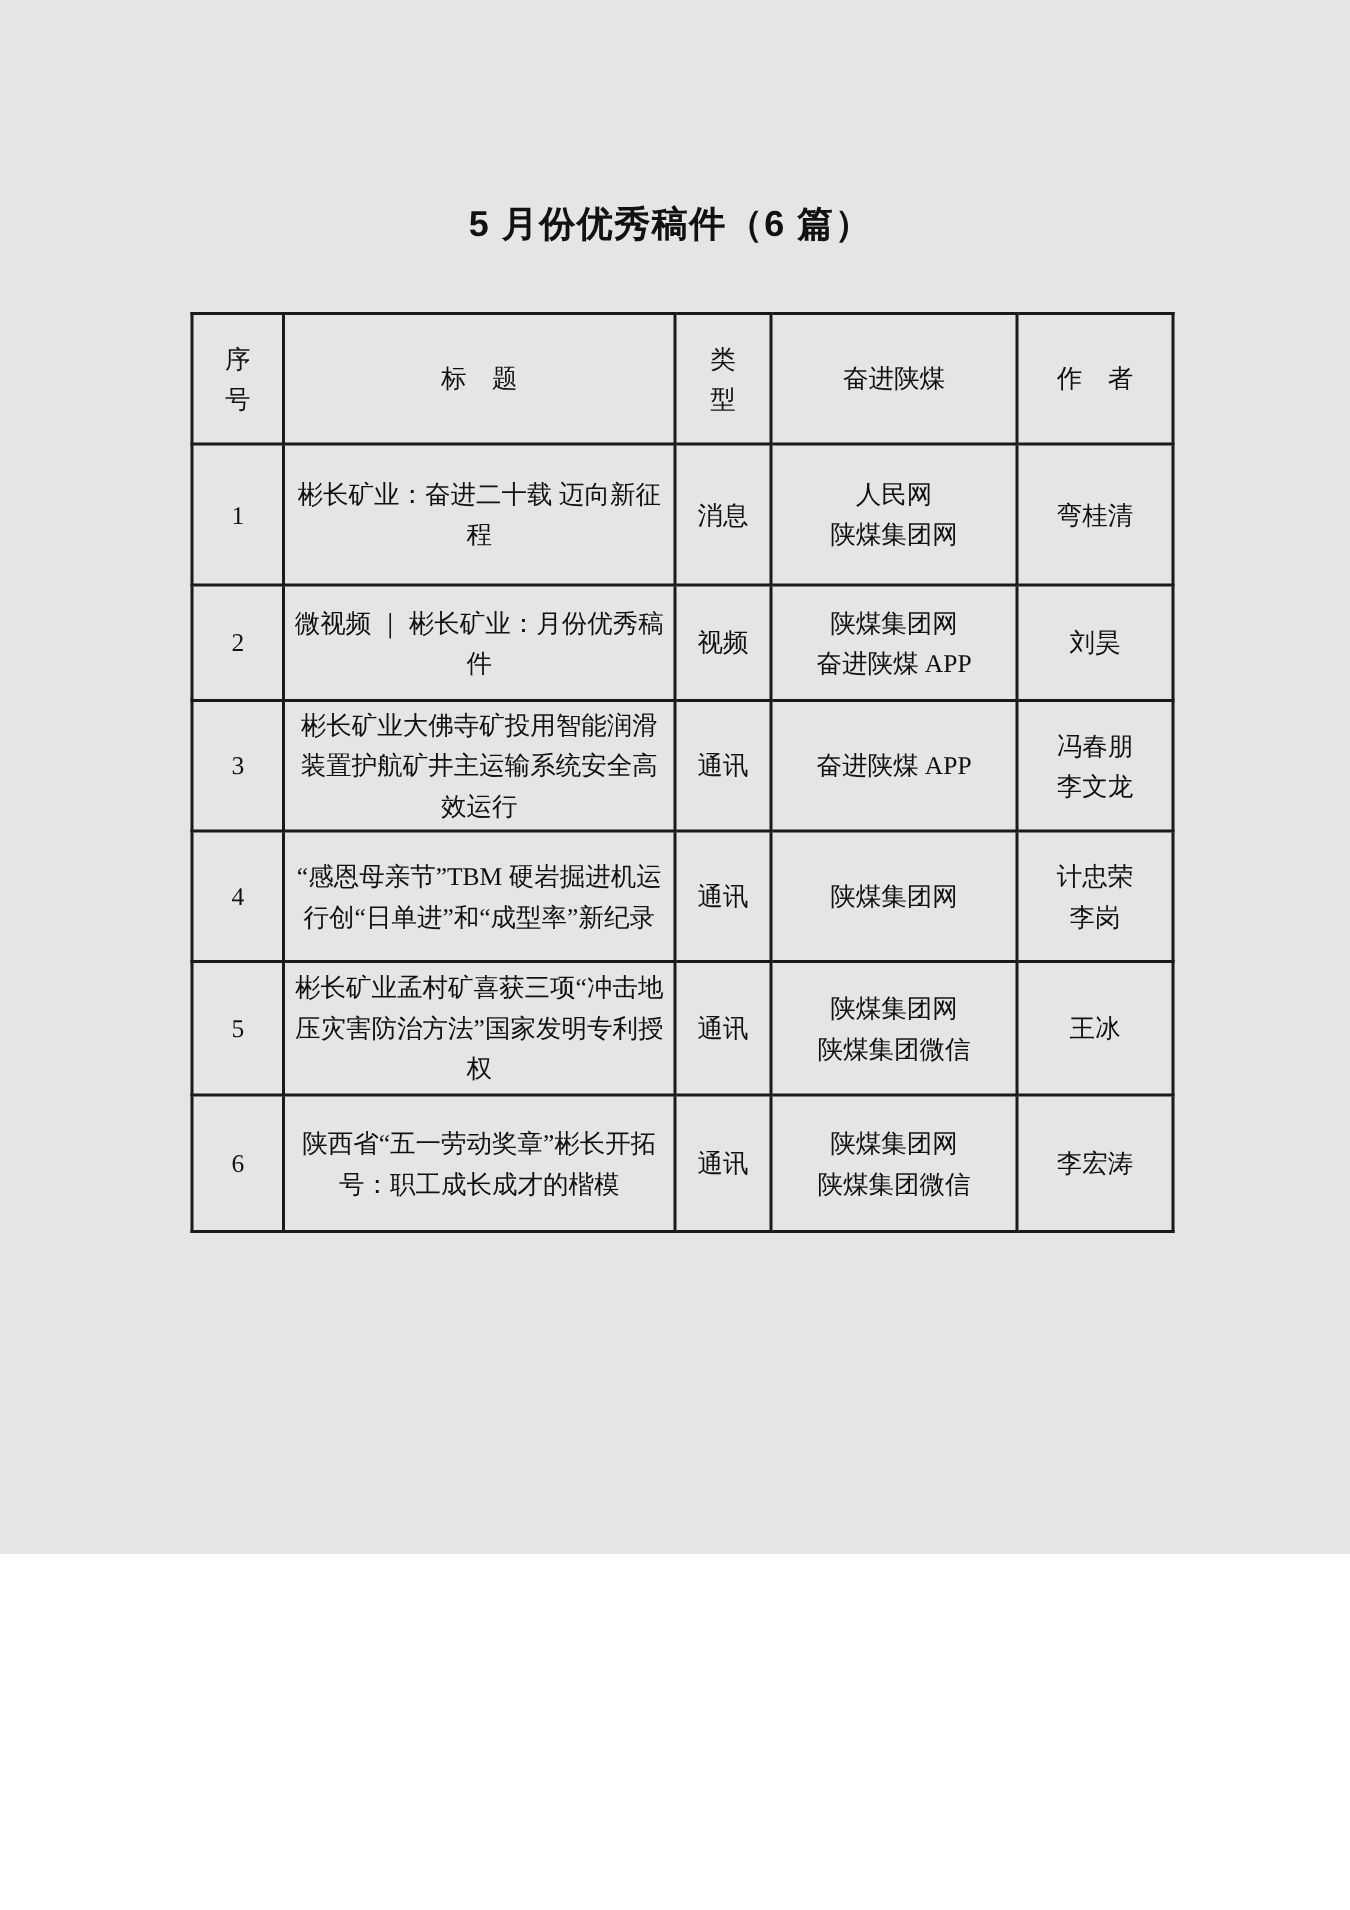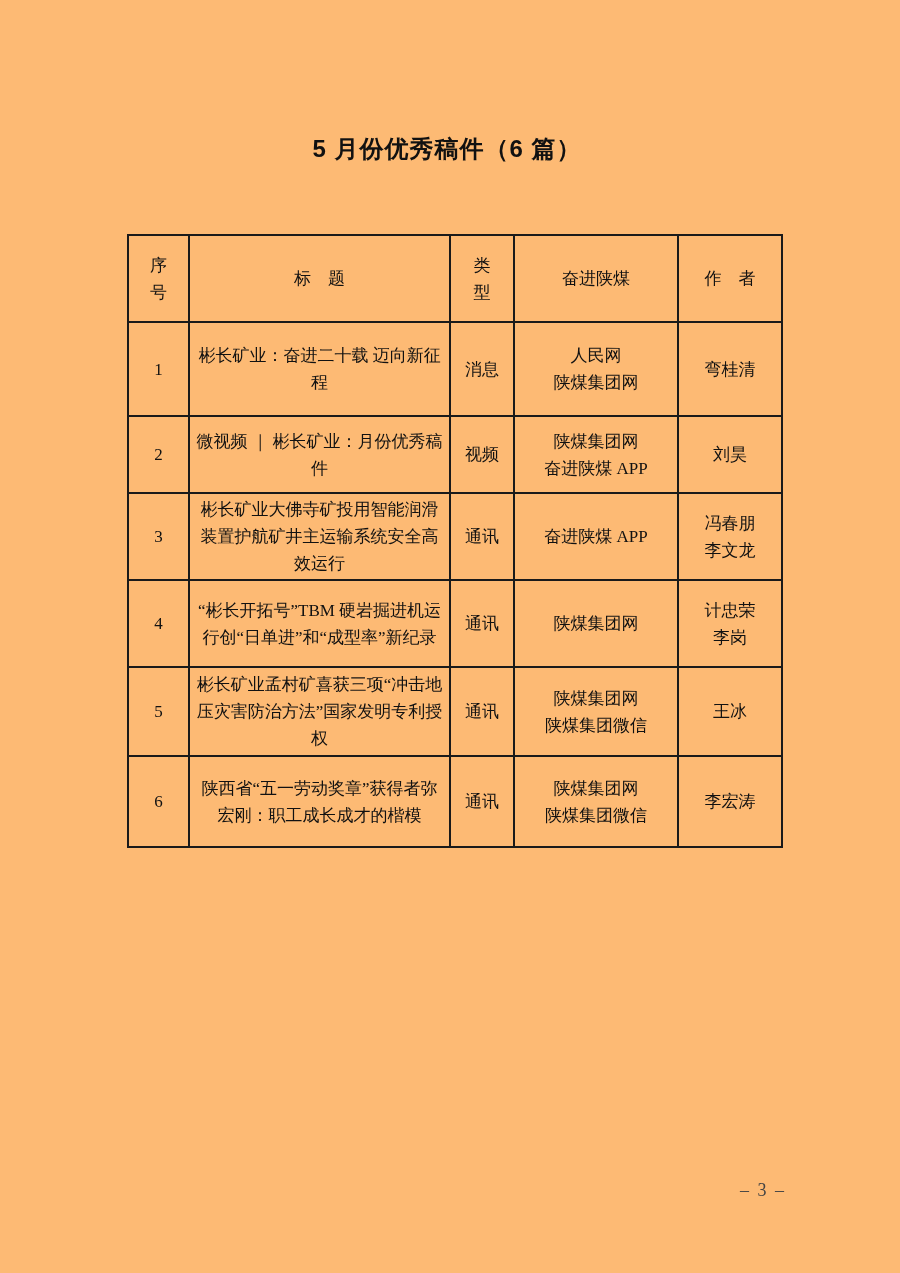--- a/index.html
+++ b/index.html
@@ -3,42 +3,42 @@
 <meta charset="utf-8">
 <style>
   html, body {
     margin: 0;
     padding: 0;
     background: #ffffff;
   }
   .page {
     position: relative;
     width: 900px;
-    height: 1273px;
-    background: #fdba74;
+    height: 1036px;
+    background: #e5e5e5;
     color: #000;
     overflow: hidden;
     font-family: "Liberation Serif", "DejaVu Serif", serif;
   }
   .doc-title {
     position: absolute;
     top: 133px;
     left: 0;
     width: 894px;
     text-align: center;
     font-family: "Liberation Sans", "DejaVu Sans", sans-serif;
     font-size: 24px;
     font-weight: 700;
     letter-spacing: 1px;
     color: #111;
   }
   table.articles {
     position: absolute;
     left: 127px;
-    top: 234px;
+    top: 208px;
     width: 654px;
     border-collapse: collapse;
     table-layout: fixed;
   }
   table.articles th,
   table.articles td {
     border: 2px solid #1a1a1a;
     text-align: center;
     vertical-align: middle;
     font-family: "Liberation Serif", "DejaVu Serif", serif;
@@ -134,21 +134,21 @@
           <span class="line">奋进陕煤 APP</span>
           <span class="line"></span>
         </td>
         <td>
           <span class="line">冯春朋</span>
           <span class="line">李文龙</span>
         </td>
       </tr>
       <tr>
         <td>4</td>
-        <td class="cell-title">“彬长开拓号”TBM 硬岩掘进机运行创“日单进”和“成型率”新纪录</td>
+        <td class="cell-title">“感恩母亲节”TBM 硬岩掘进机运行创“日单进”和“成型率”新纪录</td>
         <td>通讯</td>
         <td>
           <span class="line">陕煤集团网</span>
           <span class="line"></span>
         </td>
         <td>
           <span class="line">计忠荣</span>
           <span class="line">李岗</span>
         </td>
       </tr>
@@ -160,21 +160,21 @@
           <span class="line">陕煤集团网</span>
           <span class="line">陕煤集团微信</span>
         </td>
         <td>
           <span class="line">王冰</span>
           <span class="line"></span>
         </td>
       </tr>
       <tr>
         <td>6</td>
-        <td class="cell-title">陕西省“五一劳动奖章”获得者弥宏刚：职工成长成才的楷模</td>
+        <td class="cell-title">陕西省“五一劳动奖章”彬长开拓号：职工成长成才的楷模</td>
         <td>通讯</td>
         <td>
           <span class="line">陕煤集团网</span>
           <span class="line">陕煤集团微信</span>
         </td>
         <td>
           <span class="line">李宏涛</span>
           <span class="line"></span>
         </td>
       </tr>

